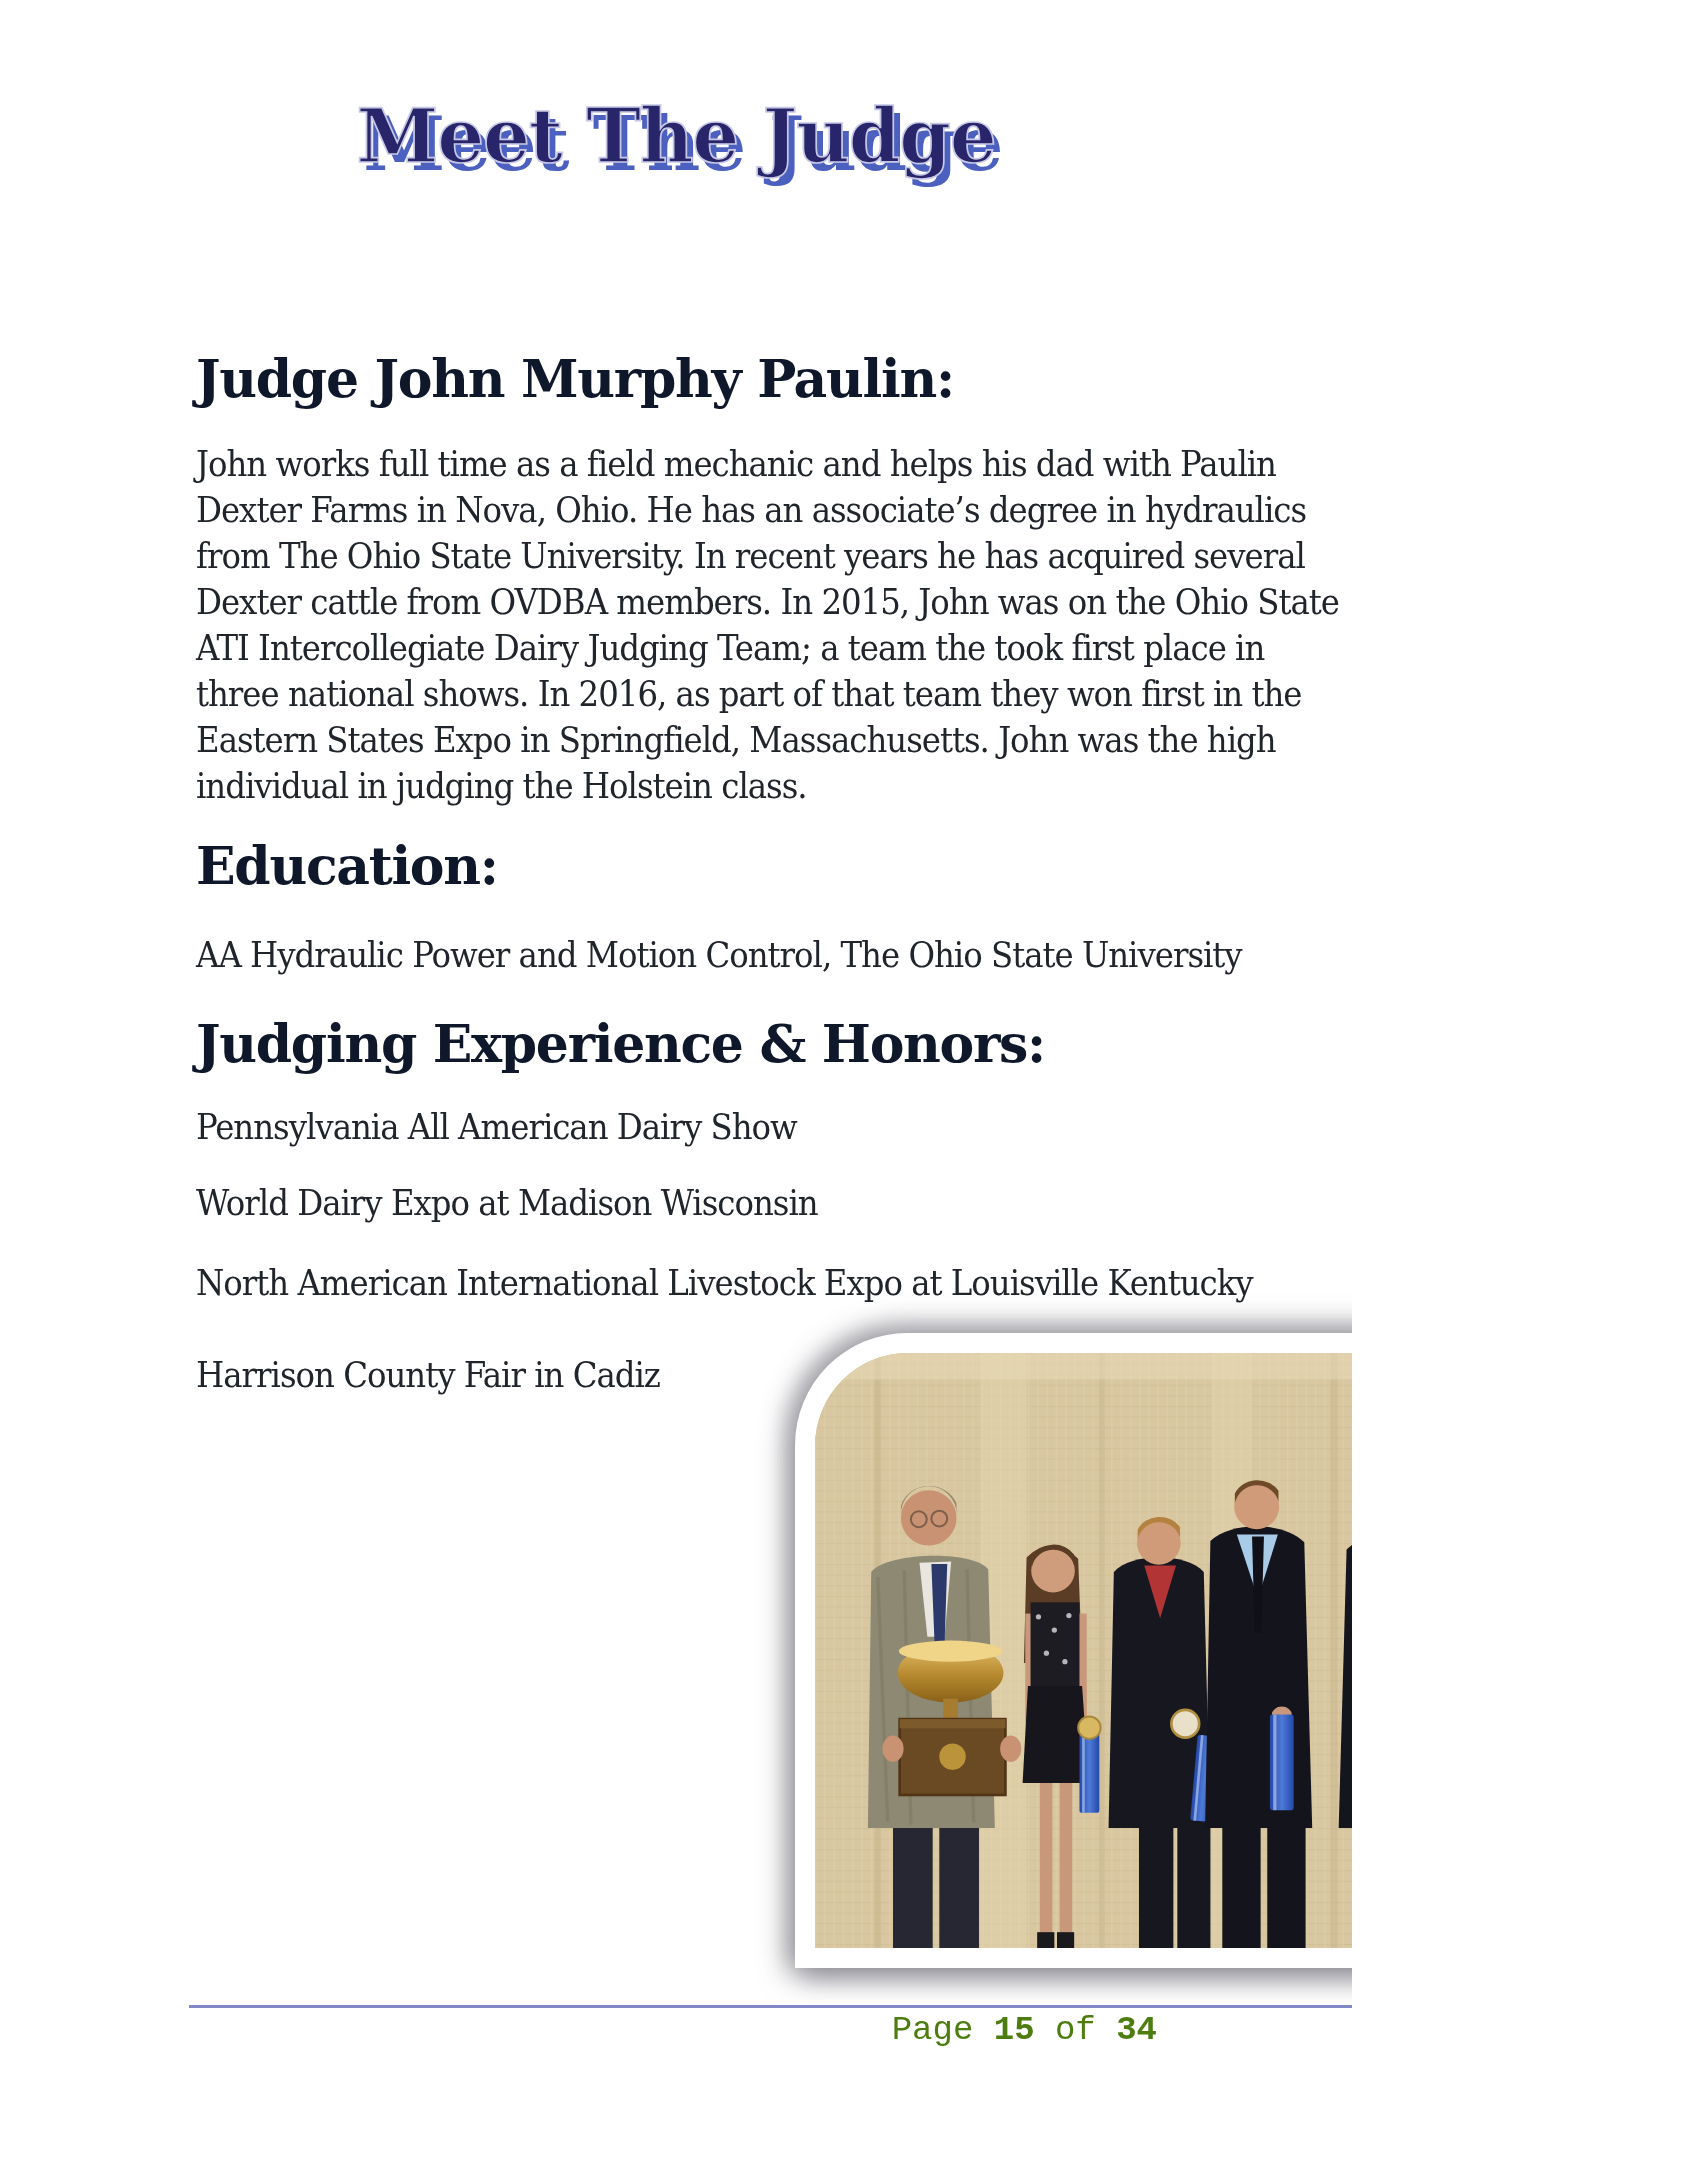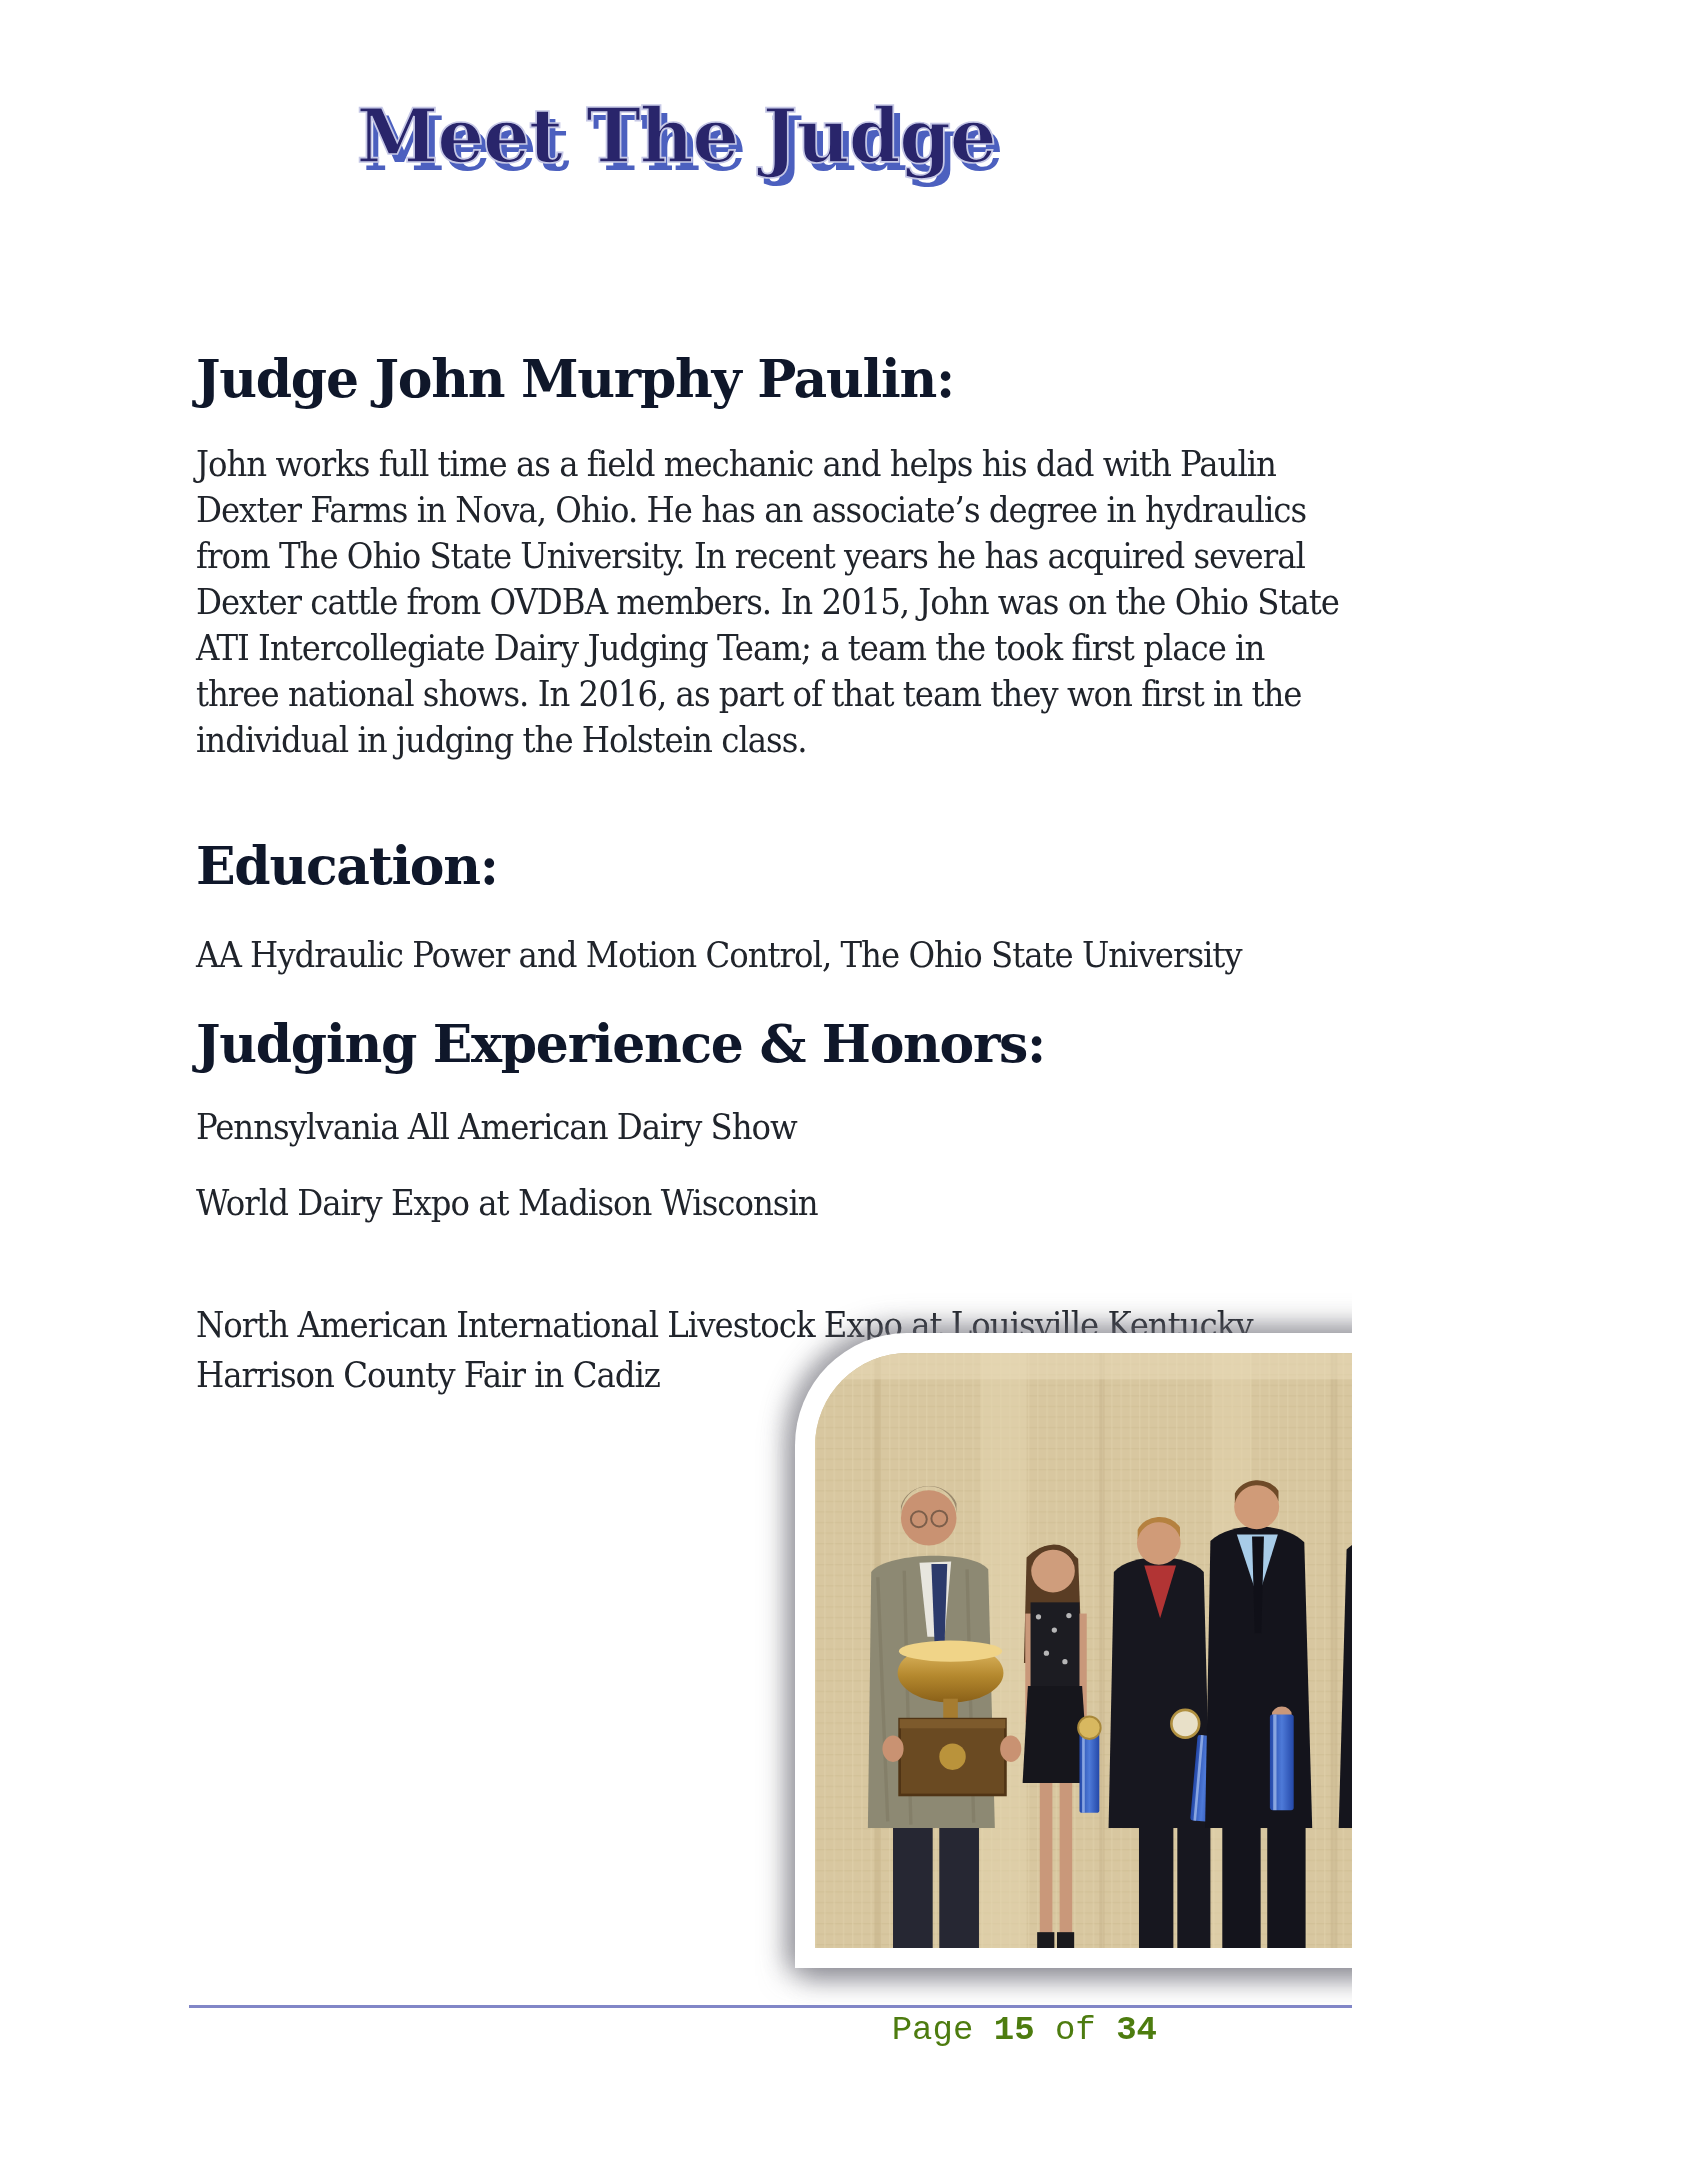--- a/index.html
+++ b/index.html
@@ -55,21 +55,21 @@
     white-space: nowrap;
   }
 
   .intro-block { top: 441px; }
   .h-judge     { top: 353px; }
   .h-education { top: 840px; text-align: right; }
   .education-line { top: 932px; }
   .h-experience { top: 1018px; }
   .exp-1 { top: 1104px; }
   .exp-2 { top: 1180px; }
-  .exp-3 { top: 1260px; margin-top: 42px; }
+  .exp-3 { top: 1260px; }
   .exp-4 { top: 1352px; }
 
   
   .photo-frame {
     position: absolute;
     left: 795px;
     top: 1333px;
     width: 764px;
     height: 635px;
     background: #ffffff;
@@ -119,20 +119,21 @@
 
   <div class="h2 h-judge">Judge John Murphy Paulin:</div>
 
   <div class="bodytext intro-block">
     <div>John works full time as a field mechanic and helps his dad with Paulin</div>
     <div>Dexter Farms in Nova, Ohio. He has an associate’s degree in hydraulics</div>
     <div>from The Ohio State University. In recent years he has acquired several</div>
     <div>Dexter cattle from OVDBA members. In 2015, John was on the Ohio State</div>
     <div>ATI Intercollegiate Dairy Judging Team; a team the took first place in</div>
     <div>three national shows. In 2016, as part of that team they won first in the</div>
+    <div>Eastern States Expo in Springfield, Massachusetts. John was the high</div>
     <div>individual in judging the Holstein class.</div>
   </div>
 
   <div class="h2 h-education">Education:</div>
   <div class="bodytext education-line">AA Hydraulic Power and Motion Control, The Ohio State University</div>
 
   <div class="h2 h-experience">Judging Experience &amp; Honors:</div>
   <div class="bodytext exp-1">Pennsylvania All American Dairy Show</div>
   <div class="bodytext exp-2">World Dairy Expo at Madison Wisconsin</div>
   <div class="bodytext exp-3">North American International Livestock Expo at Louisville Kentucky</div>

